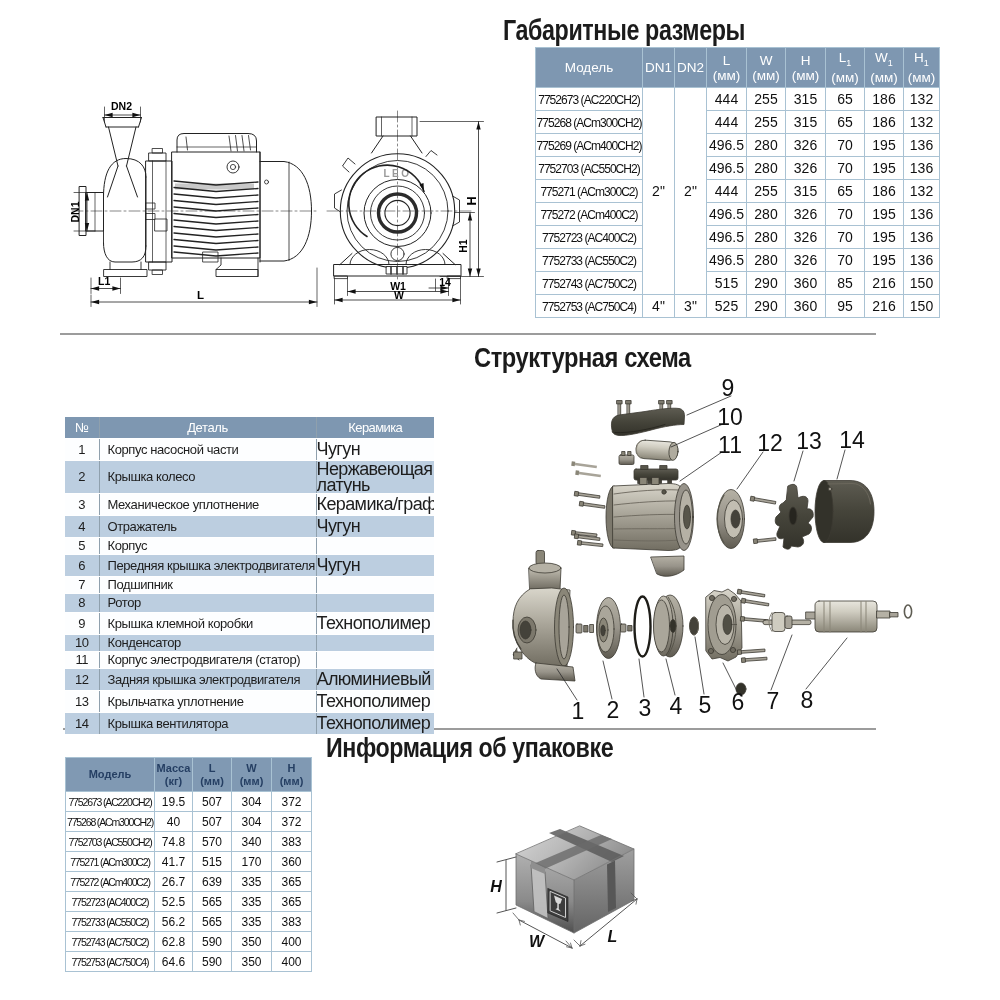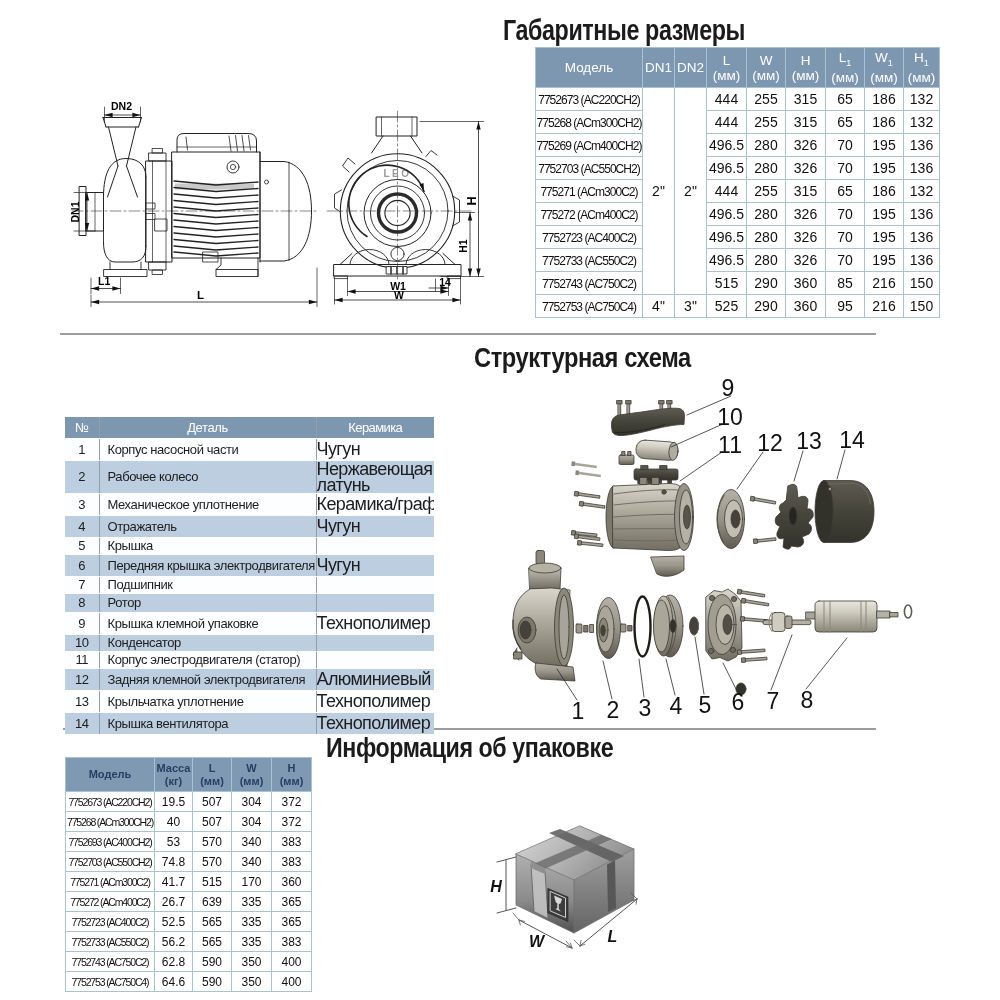--- a/index.html
+++ b/index.html
@@ -167,71 +167,71 @@
         <td class="c2">Деталь</td>
         <td class="c3">Керамика</td>
       </tr>
 <tr class="od" style="height:19px">
         <td class="c1">1</td>
         <td class="c2">Корпус насосной части</td>
         <td class="c3">Чугун</td>
       </tr>
 <tr class="ev" style="height:28px">
         <td class="c1">2</td>
-        <td class="c2">Рабочее колесо</td>
+        <td class="c2">Крышка колесо</td>
         <td class="c3" style="line-height:16px">Нержавеющая сталь/<br>латунь</td>
       </tr>
 <tr class="od" style="height:21px">
         <td class="c1">3</td>
         <td class="c2">Механическое уплотнение</td>
         <td class="c3">Керамика/графит</td>
       </tr>
 <tr class="ev" style="height:17px">
         <td class="c1">4</td>
         <td class="c2">Отражатель</td>
         <td class="c3">Чугун</td>
       </tr>
 <tr class="od" style="height:17px">
         <td class="c1">5</td>
-        <td class="c2">Крышка</td>
+        <td class="c2">Корпус</td>
         <td class="c3"></td>
       </tr>
 <tr class="ev" style="height:17px">
         <td class="c1">6</td>
         <td class="c2">Передняя крышка электродвигателя</td>
         <td class="c3">Чугун</td>
       </tr>
 <tr class="od" style="height:17px">
         <td class="c1">7</td>
         <td class="c2">Подшипник</td>
         <td class="c3"></td>
       </tr>
 <tr class="ev" style="height:19px">
         <td class="c1">8</td>
         <td class="c2">Ротор</td>
         <td class="c3"></td>
       </tr>
 <tr class="od" style="height:17px">
         <td class="c1">9</td>
-        <td class="c2">Крышка клемной упаковке</td>
+        <td class="c2">Крышка клемной коробки</td>
         <td class="c3">Технополимер</td>
       </tr>
 <tr class="ev" style="height:17px">
         <td class="c1">10</td>
         <td class="c2">Конденсатор</td>
         <td class="c3"></td>
       </tr>
 <tr class="od" style="height:17px">
         <td class="c1">11</td>
         <td class="c2">Корпус элестродвигателя (статор)</td>
         <td class="c3"></td>
       </tr>
 <tr class="ev" style="height:17px">
         <td class="c1">12</td>
-        <td class="c2">Задняя клемной электродвигателя</td>
+        <td class="c2">Задняя крышка электродвигателя</td>
         <td class="c3">Алюминиевый сплав</td>
       </tr>
 <tr class="od" style="height:16px">
         <td class="c1">13</td>
         <td class="c2">Крыльчатка уплотнение</td>
         <td class="c3">Технополимер</td>
       </tr>
 <tr class="ev" style="height:17px">
         <td class="c1">14</td>
         <td class="c2">Крышка вентилятора</td>
@@ -262,27 +262,20 @@
         <td>507</td>
         <td>304</td>
         <td>372</td>
       </tr>
 <tr style="height:20px">
         <td class="mod"><span>775268 (ACm300CH2)</span></td>
         <td>40</td>
         <td>507</td>
         <td>304</td>
         <td>372</td>
-      </tr>
-<tr style="height:20px">
-        <td class="mod"><span>7752693 (AC400CH2)</span></td>
-        <td>53</td>
-        <td>570</td>
-        <td>340</td>
-        <td>383</td>
       </tr>
 <tr style="height:20px">
         <td class="mod"><span>7752703 (AC550CH2)</span></td>
         <td>74.8</td>
         <td>570</td>
         <td>340</td>
         <td>383</td>
       </tr>
 <tr style="height:20px">
         <td class="mod"><span>775271 (ACm300C2)</span></td>

